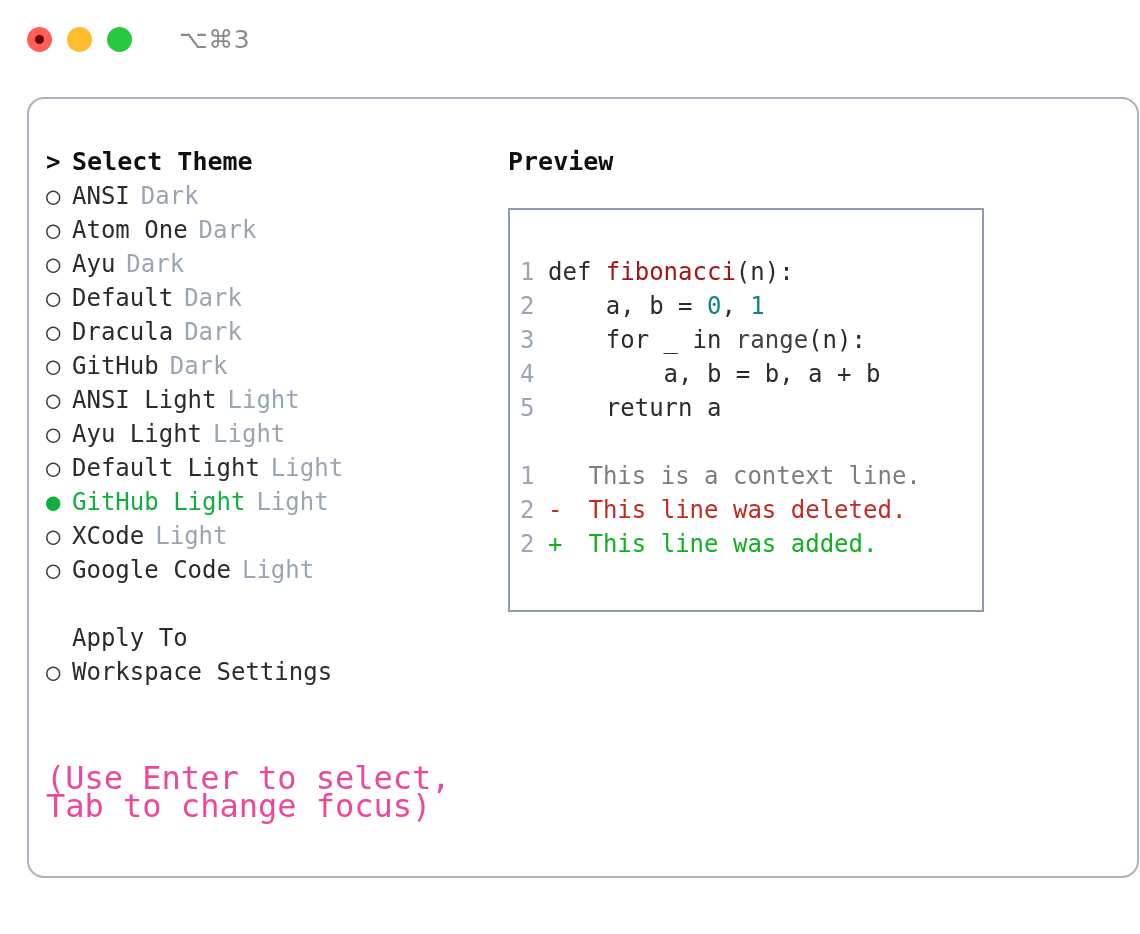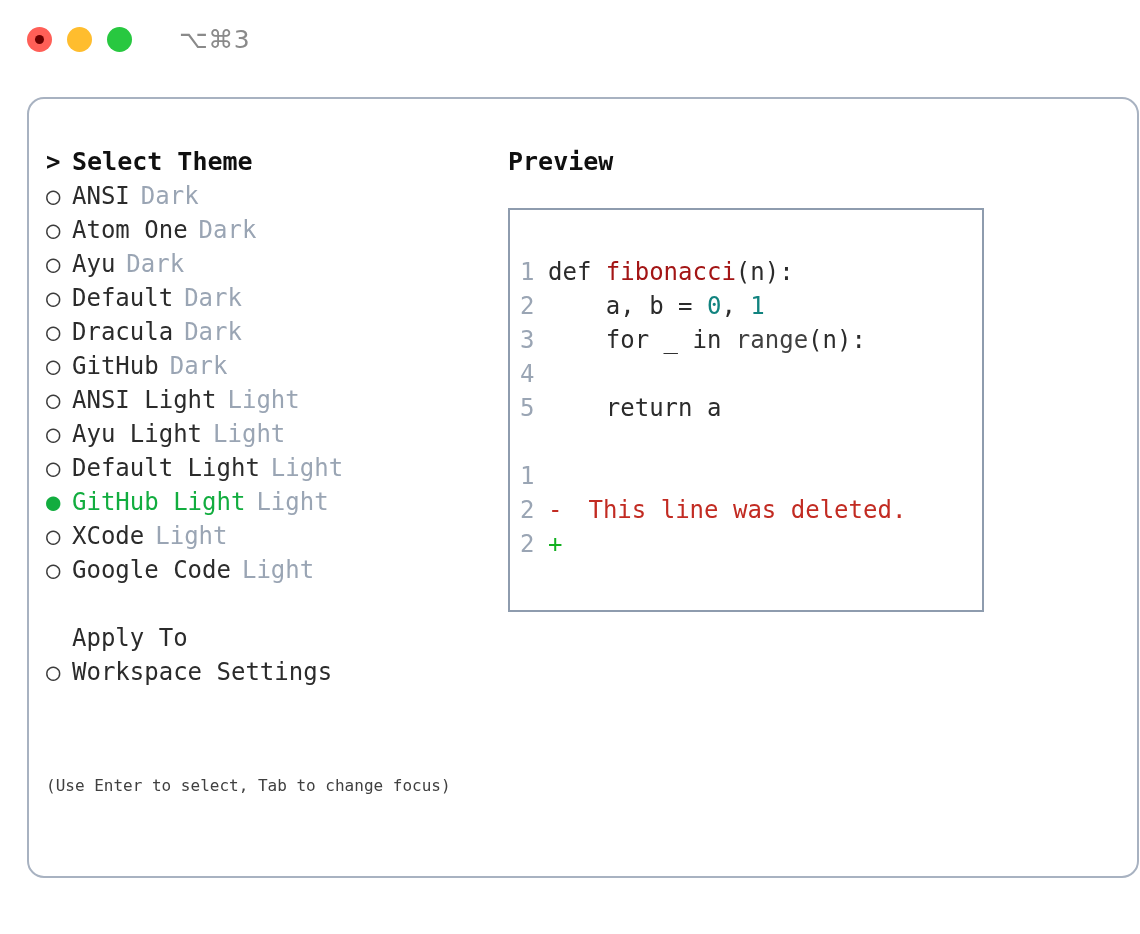--- a/index.html
+++ b/index.html
@@ -126,23 +126,23 @@
   .apply-opt { color: #2b2b2b; }
   .apply-opt.selected { color: #12ad3f; }
 
   #section-gap { height: 34px; }
 
   #hint-block {
     position: absolute;
     left: 17px;
     top: 665px;
     width: 420px;
-    font-size: 16px;
-    line-height: 44px;
-    color: #404040;
+    font-size: 32px;
+    line-height: 28px;
+    color: #ec4899;
   }
 
   
   #preview-column {
     position: absolute;
     left: 479px;
     top: 46px;
     width: 490px;
   }
   #preview-heading {
@@ -240,27 +240,27 @@
       <div id="hint-block">(Use Enter to select, Tab to change focus)</div>
 
       <div id="preview-column">
         <div id="preview-heading">Preview</div>
 
         <div id="preview-box">
           <div id="code-block">
               <div class="code-line"><span class="gutter">1</span><span style="white-space: pre;"><span class="code-text">def </span><span class="tok-fn">fibonacci</span><span class="code-text">(n):</span></span></div>
               <div class="code-line"><span class="gutter">2</span><span style="white-space: pre;"><span class="code-text">    a, b = </span><span class="tok-num">0</span><span class="code-text">, </span><span class="tok-num">1</span></span></div>
               <div class="code-line"><span class="gutter">3</span><span style="white-space: pre;"><span class="code-text">    for _ in </span><span class="tok-call">range</span><span class="code-text">(n):</span></span></div>
-              <div class="code-line"><span class="gutter">4</span></div>
+              <div class="code-line"><span class="gutter">4</span><span style="white-space: pre;"><span class="code-text">        a, b = b, a + b</span></span></div>
               <div class="code-line"><span class="gutter">5</span><span style="white-space: pre;"><span class="code-text">    return a</span></span></div>
             </div>
           <div class="blank-line"></div>
           <div id="diff-block">
-              <div class="code-line"><span class="gutter">1</span><span class="diff-context" style="display: inline-block; width: 26px;"> </span></div>
+              <div class="code-line"><span class="gutter">1</span><span class="diff-context" style="display: inline-block; width: 26px;"> </span><span class="diff-context" style="white-space: pre;"> This is a context line.</span></div>
               <div class="code-line"><span class="gutter">2</span><span class="diff-del" style="display: inline-block; width: 26px;">-</span><span class="diff-del" style="white-space: pre;"> This line was deleted.</span></div>
-              <div class="code-line"><span class="gutter">2</span><span class="diff-add" style="display: inline-block; width: 26px;">+</span></div>
+              <div class="code-line"><span class="gutter">2</span><span class="diff-add" style="display: inline-block; width: 26px;">+</span><span class="diff-add" style="white-space: pre;"> This line was added.</span></div>
             </div>
         </div>
       </div>
 
     </div>
   </div>
 </div>
 
 </body></html>

